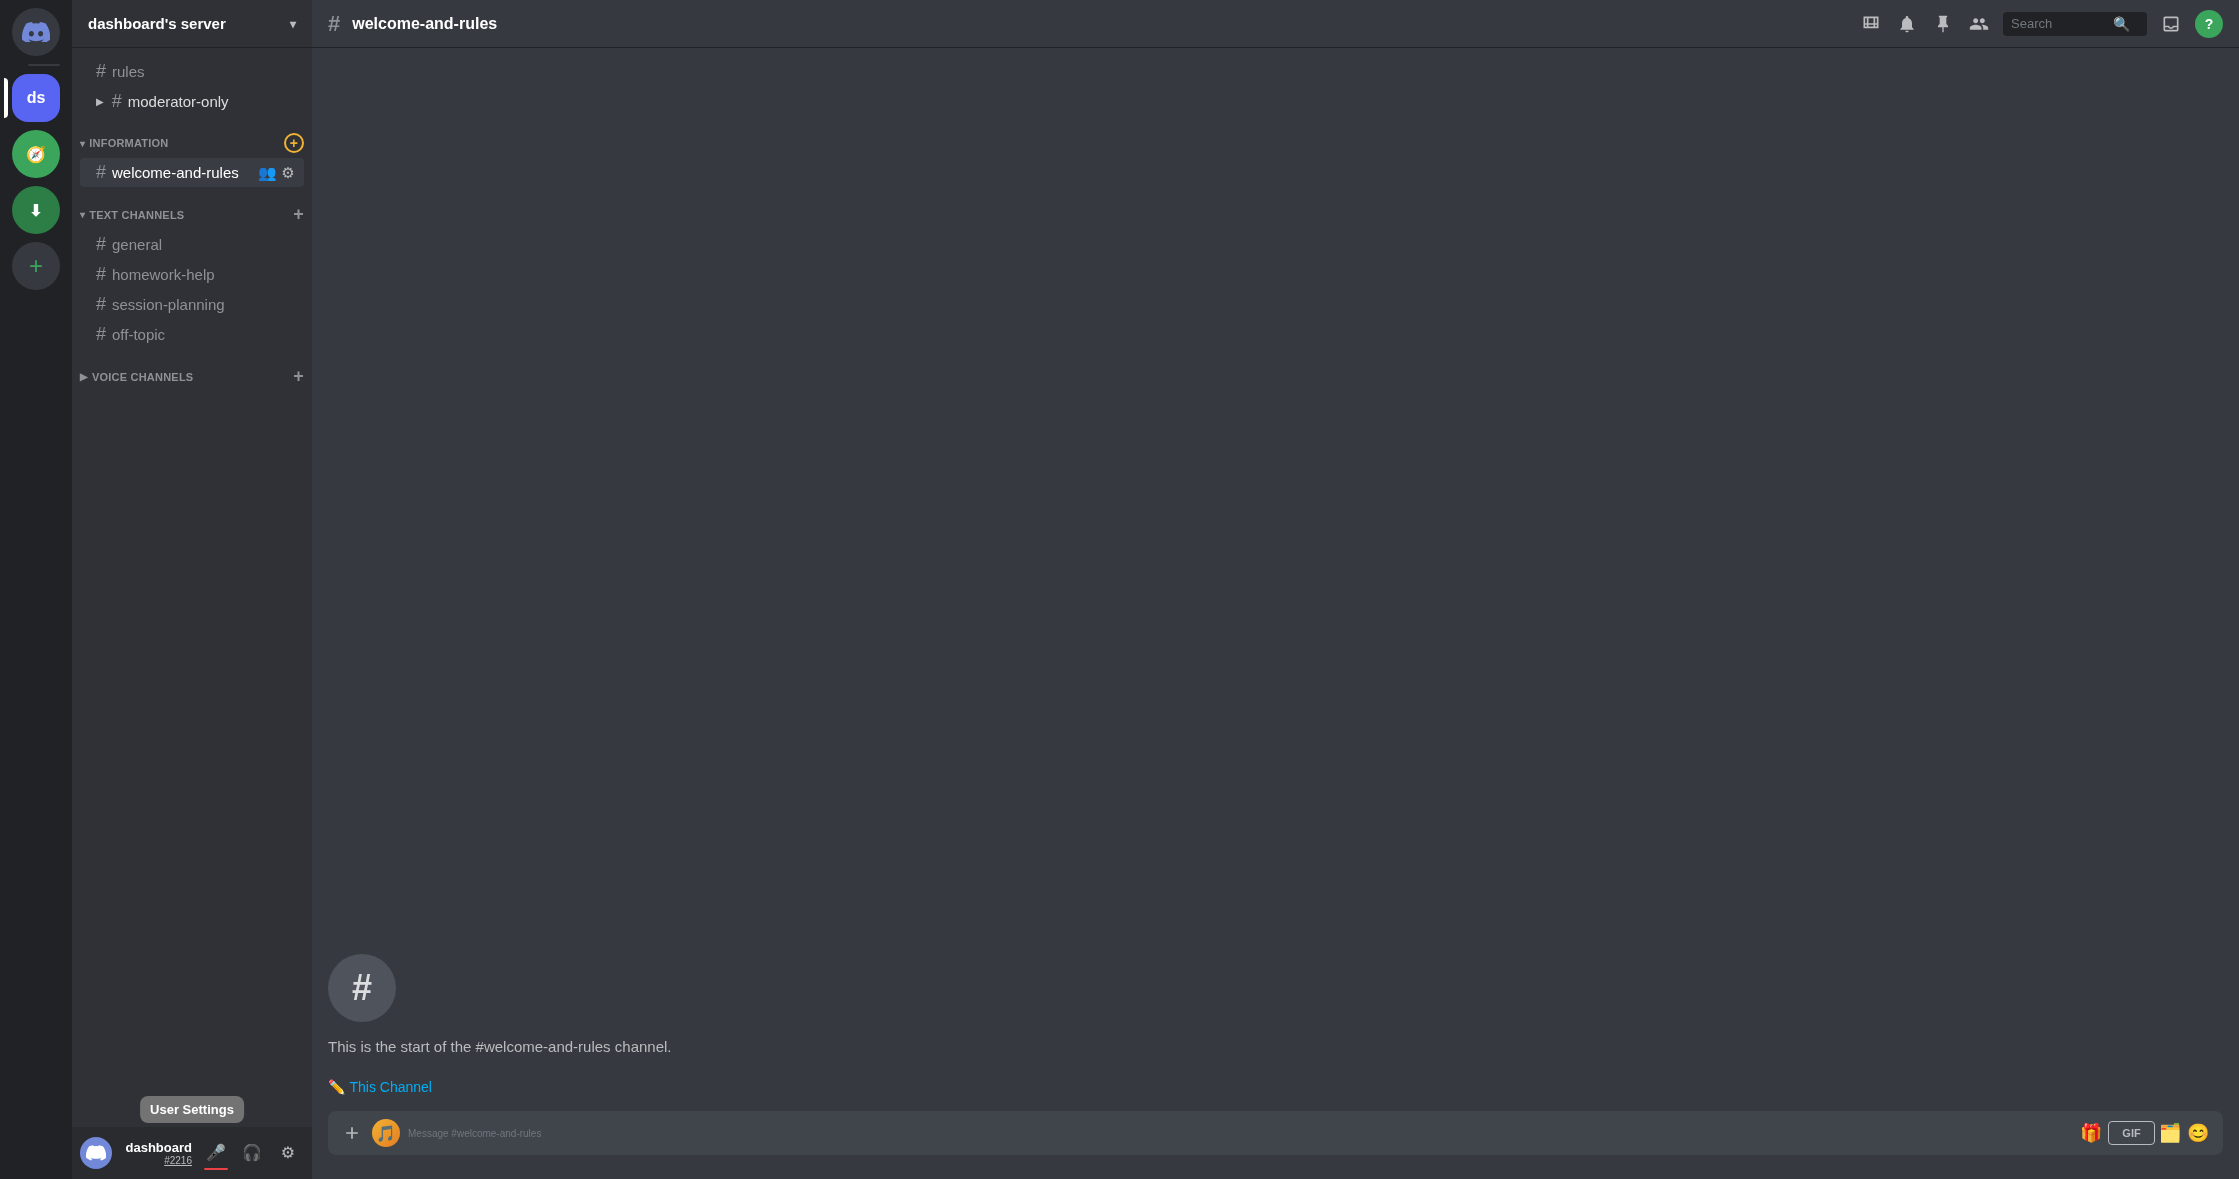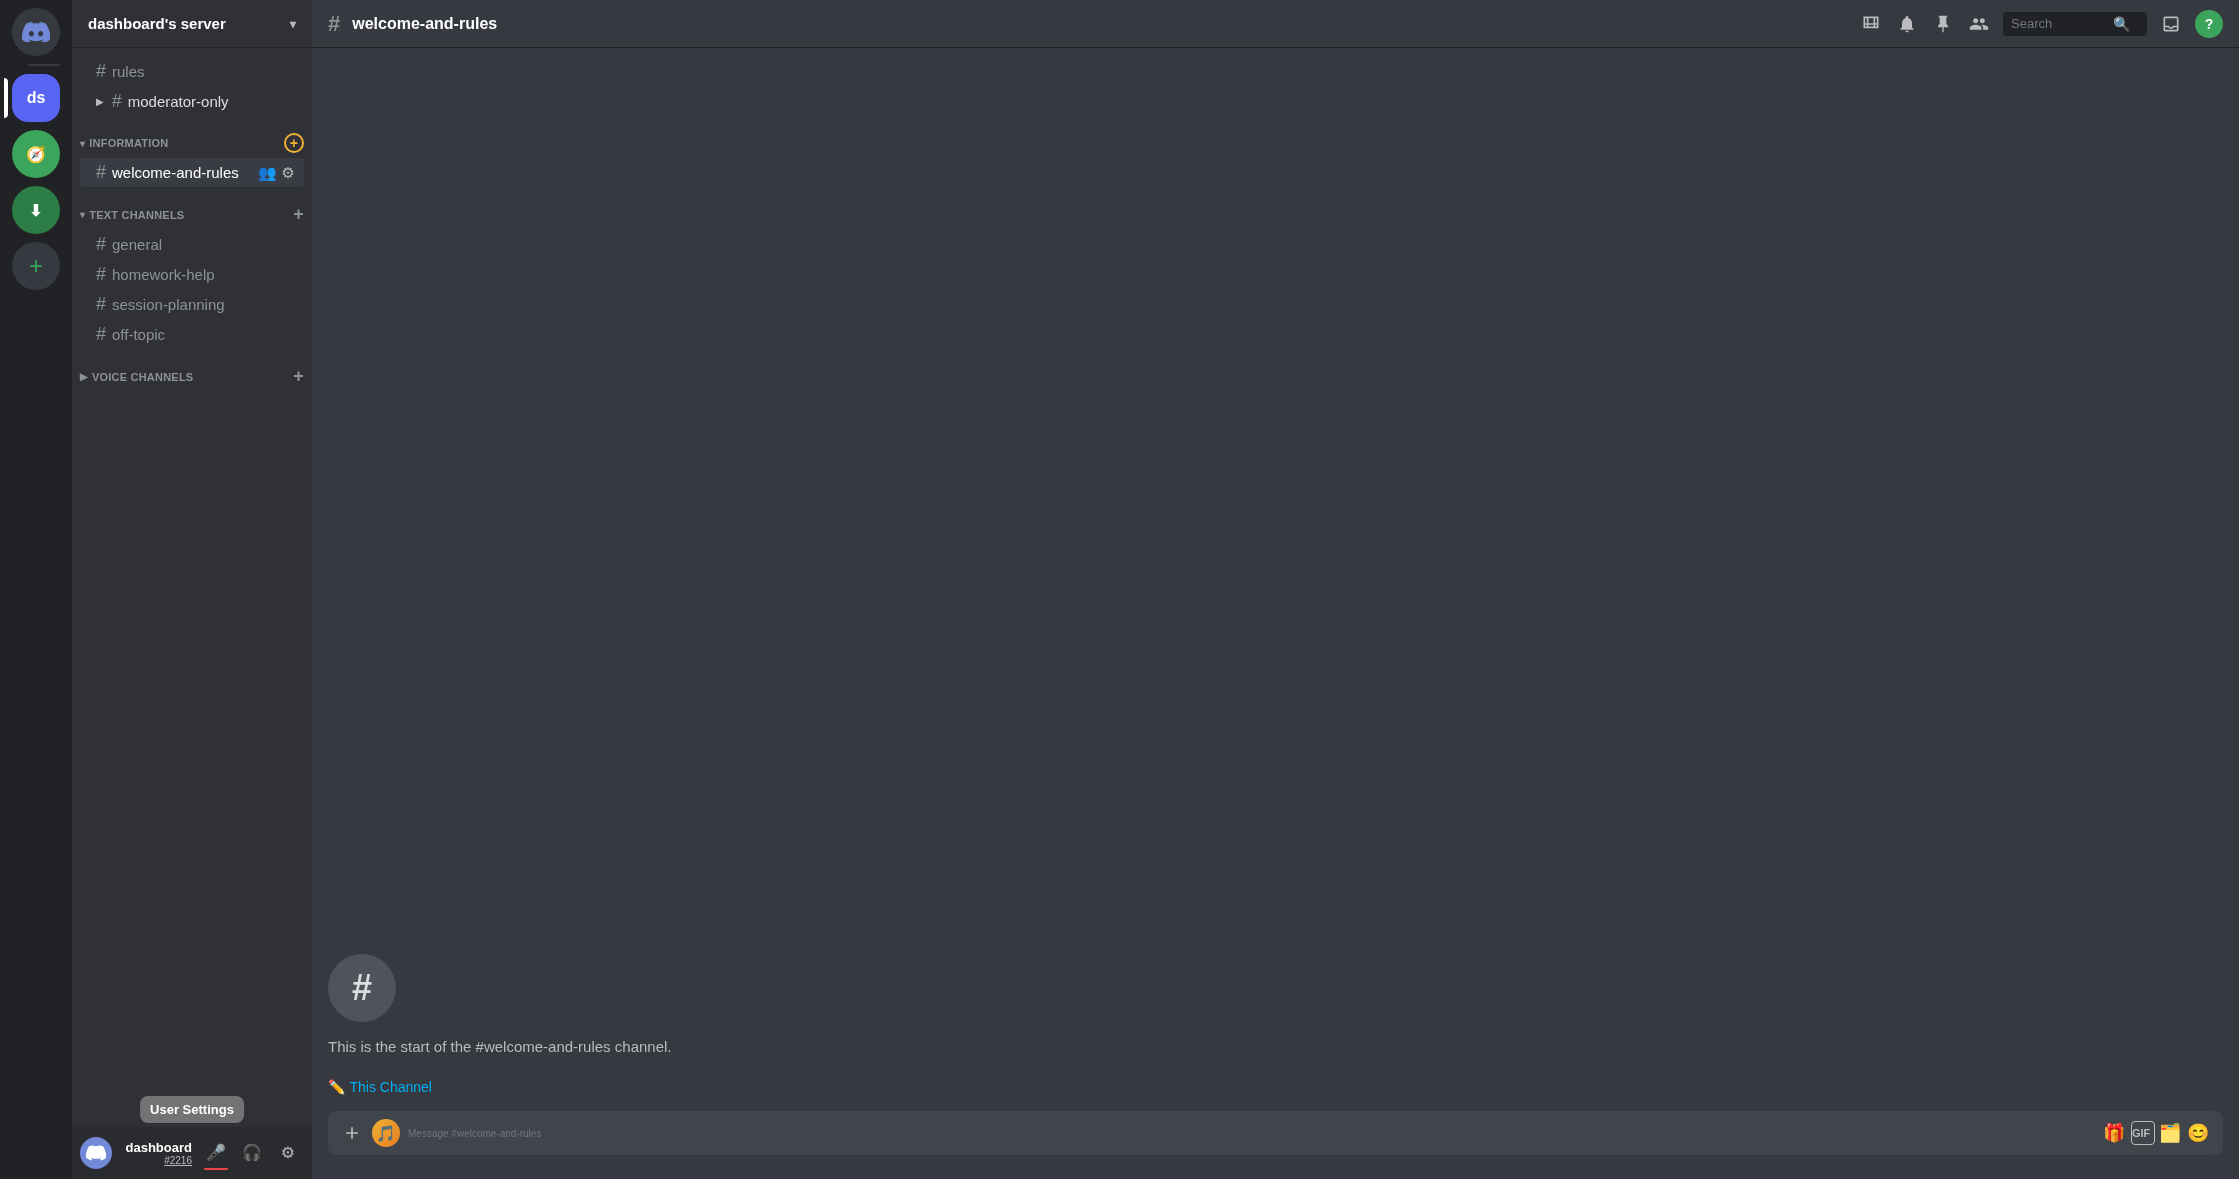--- a/index.html
+++ b/index.html
@@ -601,21 +601,21 @@
       <div style="width:28px; height:28px; background:linear-gradient(135deg, #f0b232, #e67e22); border-radius:50%; display:flex; align-items:center; justify-content:center; font-size:16px; cursor:pointer; flex-shrink:0;">
         🎵
       </div>
       <input type="text" class="message-input" placeholder="Message #welcome-and-rules" style="">
       <div class="message-input-right">
 
         <div class="emoji-slot" title="Send a Gift">
           🎁
         </div>
 
-        <div style="display:flex; align-items:center; justify-content:flex-start; width:24px; height:24px; border-radius:4px; background:transparent; cursor:pointer; color:#b9bbbe; font-size:11px; font-weight:700; border:1px solid #b9bbbe; flex-shrink:0;">
+        <div style="display:flex; align-items:center; justify-content:center; width:47px; height:24px; border-radius:4px; background:transparent; cursor:pointer; color:#b9bbbe; font-size:11px; font-weight:700; border:1px solid #b9bbbe; flex-shrink:0;">
           <span>GIF</span>
         </div>
 
         <div class="emoji-slot" title="Open Sticker Picker">
           🗂️
         </div>
 
         <div class="emoji-slot" title="Select Emoji">
           😊
         </div>

